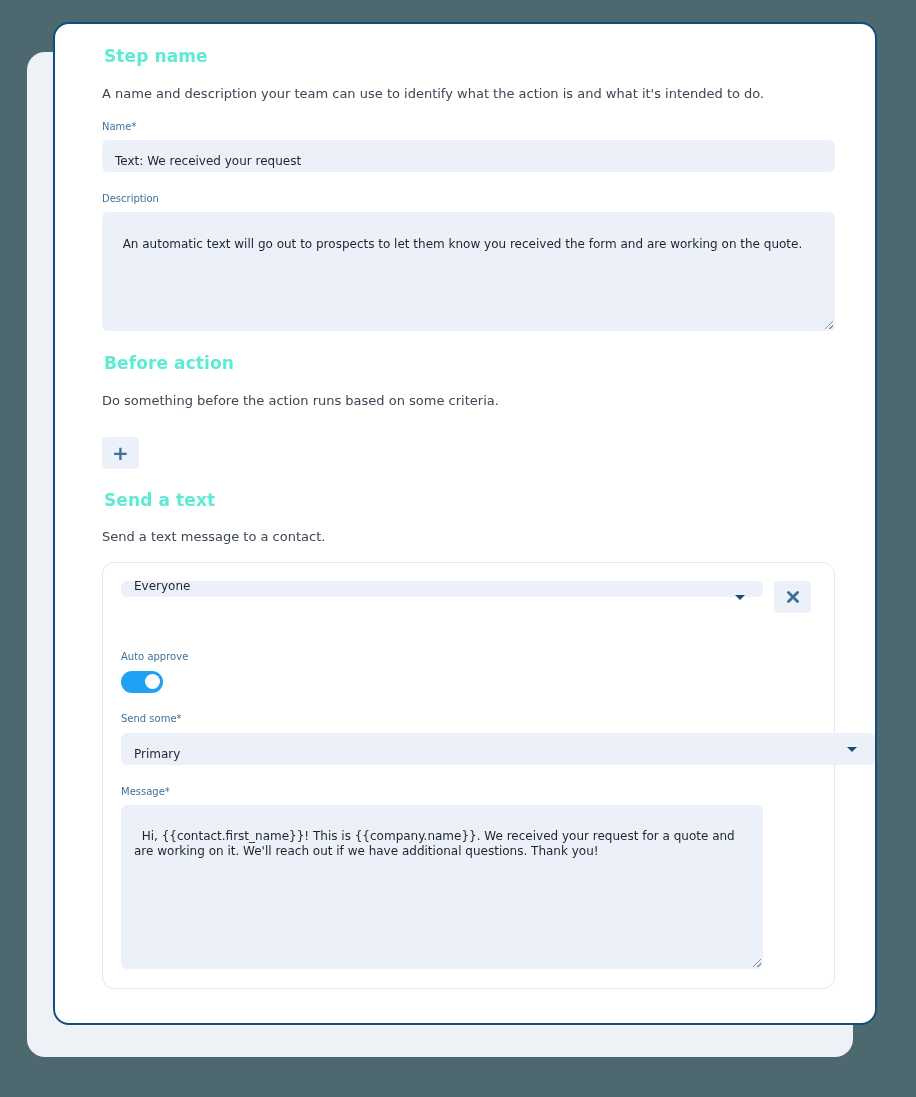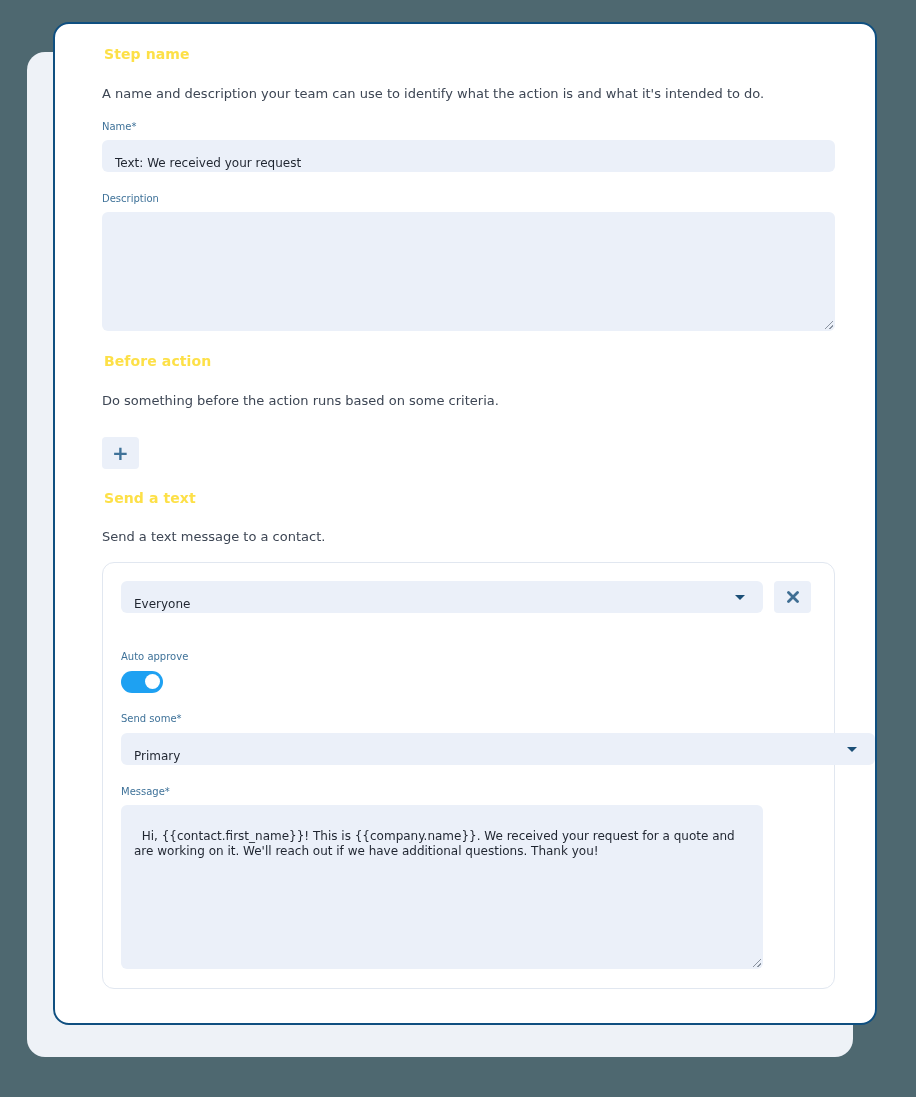--- a/index.html
+++ b/index.html
@@ -12,29 +12,29 @@
     position:absolute; left:27px; top:52px; width:826px; height:1005px;
     background:#eef2f7; border-radius:18px;
   }
   .card {
     position:absolute; left:53px; top:22px; width:820px; height:999px;
     background:#ffffff; border:2px solid #0f4f80; border-radius:16px;
     box-sizing:border-box; width:824px; height:1003px;
   }
   .abs { position:absolute; }
   .h2 {
-    font-size:14px; font-weight:bold; color:#fde047; letter-spacing:0.1px;
+    font-size:17px; font-weight:bold; color:#5eead4; letter-spacing:0.1px;
   }
   .desc { font-size:13px; color:#3d4654; }
   .label { font-size:10px; font-weight:normal; color:#3f7299; }
   .field {
     background:#ebf0f9; border-radius:6px; box-sizing:border-box;
     font-size:12px; color:#1f2530;
   }
-  .input-text { padding:16px 13px; display:flex; align-items:flex-start; }
+  .input-text { padding:4px 13px; display:flex; align-items:flex-end; }
   .ta-text { padding:10px 13px; line-height:15px; white-space:pre-wrap; }
   .resize {
     position:absolute; right:2px; bottom:2px; width:8px; height:8px;
     background:linear-gradient(135deg, transparent 45%, #8a93a0 45%, #8a93a0 55%, transparent 55%, transparent 72%, #8a93a0 72%, #8a93a0 82%, transparent 82%);
   }
   .plus-btn {
     background:#ebf0f9; border-radius:4px; display:flex; align-items:center; justify-content:center;
     color:#3f7299; font-size:20px; font-weight:bold;
   }
   .inner-box {
@@ -65,20 +65,21 @@
 <div class="abs h2" style="left:104px; top:46px;">Step name</div>
 <div class="abs desc" style="left:102px; top:86px;">A name and description your team can use to identify what the action is and what it's intended to do.</div>
 
 <div class="abs label" style="left:102px; top:121px;">Name*</div>
 <div class="abs field input-text" style="left:102px; top:140px; width:733px; height:32px;">
   <span>Text: We received your request</span>
 </div>
 
 <div class="abs label" style="left:102px; top:193px;">Description</div>
 <div class="abs field ta-text" style="left:102px; top:212px; width:733px; height:119px;">
+  <span>An automatic text will go out to prospects to let them know you received the form and are working on the quote.</span>
   <span class="resize"></span>
 </div>
 
 <div class="abs h2" style="left:104px; top:353px;">Before action</div>
 <div class="abs desc" style="left:102px; top:393px;">Do something before the action runs based on some criteria.</div>
 <div class="abs plus-btn" style="left:102px; top:437px; width:37px; height:32px;">
   <span>+</span>
 </div>
 
 <div class="abs h2" style="left:104px; top:490px;">Send a text</div>

